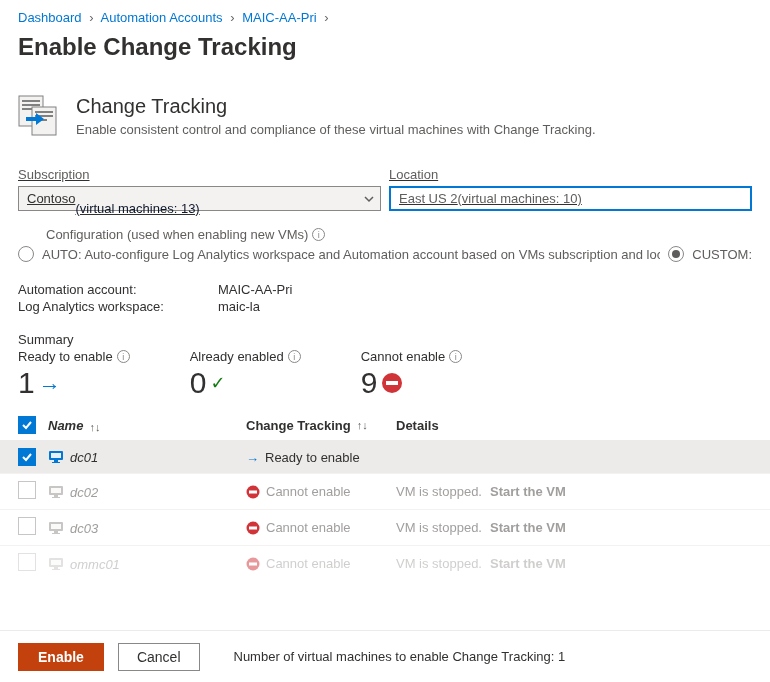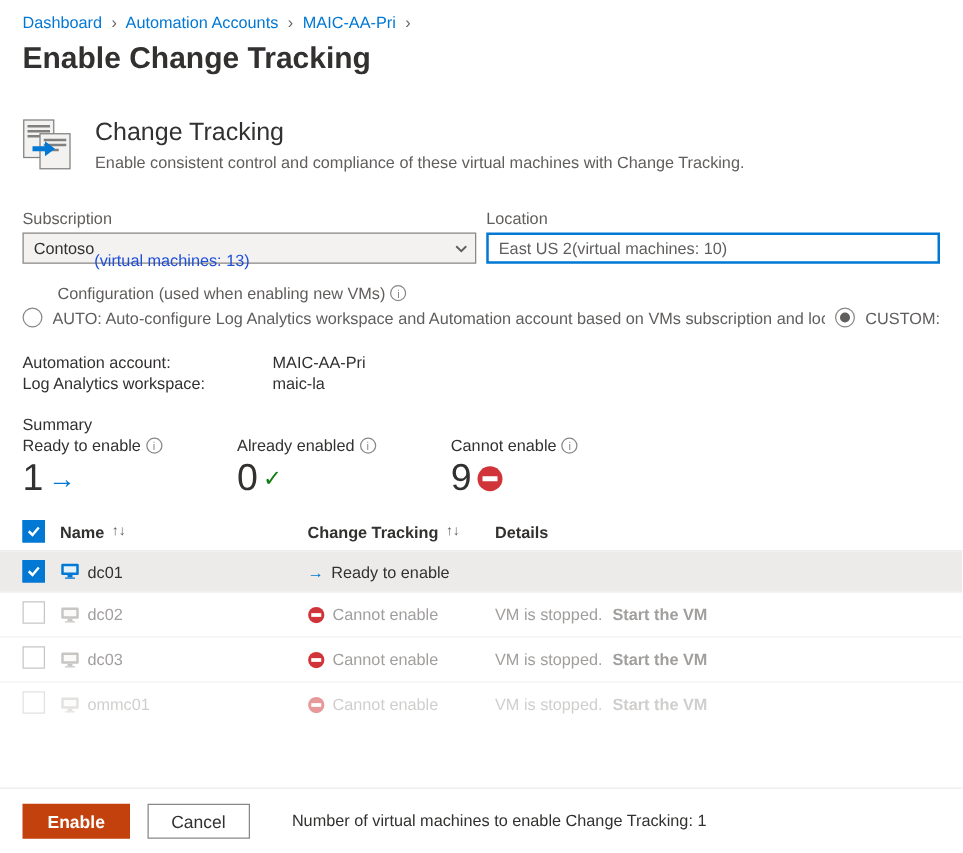--- a/index.html
+++ b/index.html
@@ -5,26 +5,26 @@
     * { box-sizing: border-box; margin: 0; padding: 0; }
     body { font-family: "Segoe UI", Arial, sans-serif; font-size: 13px; color: #323130; width: 770px; height: 682px; overflow: hidden; position: relative; background: #fff; }
     .breadcrumb { padding: 10px 18px 4px 18px; font-size: 13px; }
     .breadcrumb a { color: #0078d4; text-decoration: none; cursor: pointer; }
     .breadcrumb .sep { color: #666; margin: 0 4px; }
     .page-title { font-size: 24px; font-weight: 600; padding: 4px 18px 20px 18px; }
     .hero { display: flex; align-items: flex-start; padding: 14px 18px 30px 18px; gap: 16px; }
     .hero-icon { width: 42px; height: 42px; flex-shrink: 0; }
     .hero-text h2 { font-size: 20px; font-weight: 400; margin-bottom: 4px; }
     .hero-text p { font-size: 13px; color: #605e5c; }
-    .form-row { display: flex; gap: 8px; padding: 0 18px 10px 18px; }
+    .form-row { display: flex; gap: 8px; padding: 0 18px 10px 18px; text-decoration: underline; }
     .form-col { flex: 1; display: flex; flex-direction: column; }
     .form-label { font-size: 13px; color: #605e5c; margin-bottom: 4px; }
     .dropdown { position: relative; height: 25px; border: 1px solid #8a8886; background: #f3f2f1; display: flex; align-items: center; padding: 0 24px 0 8px; font-size: 13px; color: #605e5c; cursor: pointer; }
     .dropdown.sub { background: #f3f2f1; color: #323130; }
-    .dropdown.sub .muted { color: #1d4ed8; margin-top: 19px; }
+    .dropdown.sub .muted { color: #0f172a; margin-top: 19px; }
     .dropdown.loc { background: #fff; border: 2px solid #0078d4; }
     .dropdown.loc .muted { color: #605e5c; }
     .dropdown .chev { position: absolute; right: 6px; top: 50%; transform: translateY(-50%); width: 10px; height: 10px; }
     .config-section { padding: 6px 18px 10px 18px; }
     .config-label { font-size: 13px; color: #605e5c; display: flex; align-items: center; gap: 4px; margin-bottom: 4px; margin-left: 28px; }
     .config-options { display: flex; align-items: center; gap: 8px; font-size: 13px; color: #605e5c; }
     .radio { width: 16px; height: 16px; border: 1px solid #8a8886; border-radius: 50%; display: inline-flex; align-items: center; justify-content: center; flex-shrink: 0; cursor: pointer; }
     .radio.checked::after { content: ""; width: 8px; height: 8px; background: #605e5c; border-radius: 50%; }
     .info-icon { width: 13px; height: 13px; border: 1px solid #8a8886; border-radius: 50%; display: inline-flex; align-items: center; justify-content: center; font-size: 9px; color: #8a8886; cursor: pointer; flex-shrink: 0; }
     .kv-section { padding: 10px 18px 10px 18px; font-size: 13px; color: #323130; }
@@ -36,21 +36,21 @@
     .summary-stats { display: flex; gap: 60px; }
     .stat { display: flex; flex-direction: column; }
     .stat-label { font-size: 13px; color: #323130; display: flex; align-items: center; gap: 4px; margin-bottom: 2px; }
     .stat-value { font-size: 30px; font-weight: 300; display: flex; align-items: center; gap: 4px; }
     .stat-value .arrow { color: #0078d4; font-size: 22px; }
     .stat-value .check { color: #107c10; font-size: 18px; }
     .stat-value .stop { width: 22px; height: 22px; }
     .table { margin-top: 10px; }
     .thead { display: flex; align-items: center; padding: 6px 18px; font-size: 13px; font-weight: 600; border-bottom: 1px solid #edebe9; }
     .col-check { width: 30px; }
-    .col-name { width: 198px; display: flex; align-items: center; gap: 6px; }
+    .col-name { width: 198px; display: flex; align-items: flex-end; gap: 6px; font-style: italic; }
     .col-ct { width: 150px; display: flex; align-items: center; gap: 6px; }
     .col-details { flex: 1; display: flex; align-items: flex-end; gap: 4px; }
     .sort { font-size: 11px; color: #605e5c; }
     .checkbox { width: 18px; height: 18px; border: 1px solid #323130; background: #fff; display: inline-flex; align-items: center; justify-content: center; cursor: pointer; }
     .checkbox.checked { background: #0078d4; border-color: #0078d4; }
     .checkbox.checked svg { display: block; }
     .checkbox svg { display: none; }
     .checkbox.disabled { border-color: #c8c6c4; cursor: not-allowed; }
     .trow { display: flex; align-items: center; padding: 7px 18px; font-size: 13px; border-bottom: 1px solid #f3f2f1; }
     .trow.selected { background: #edebe9; }

